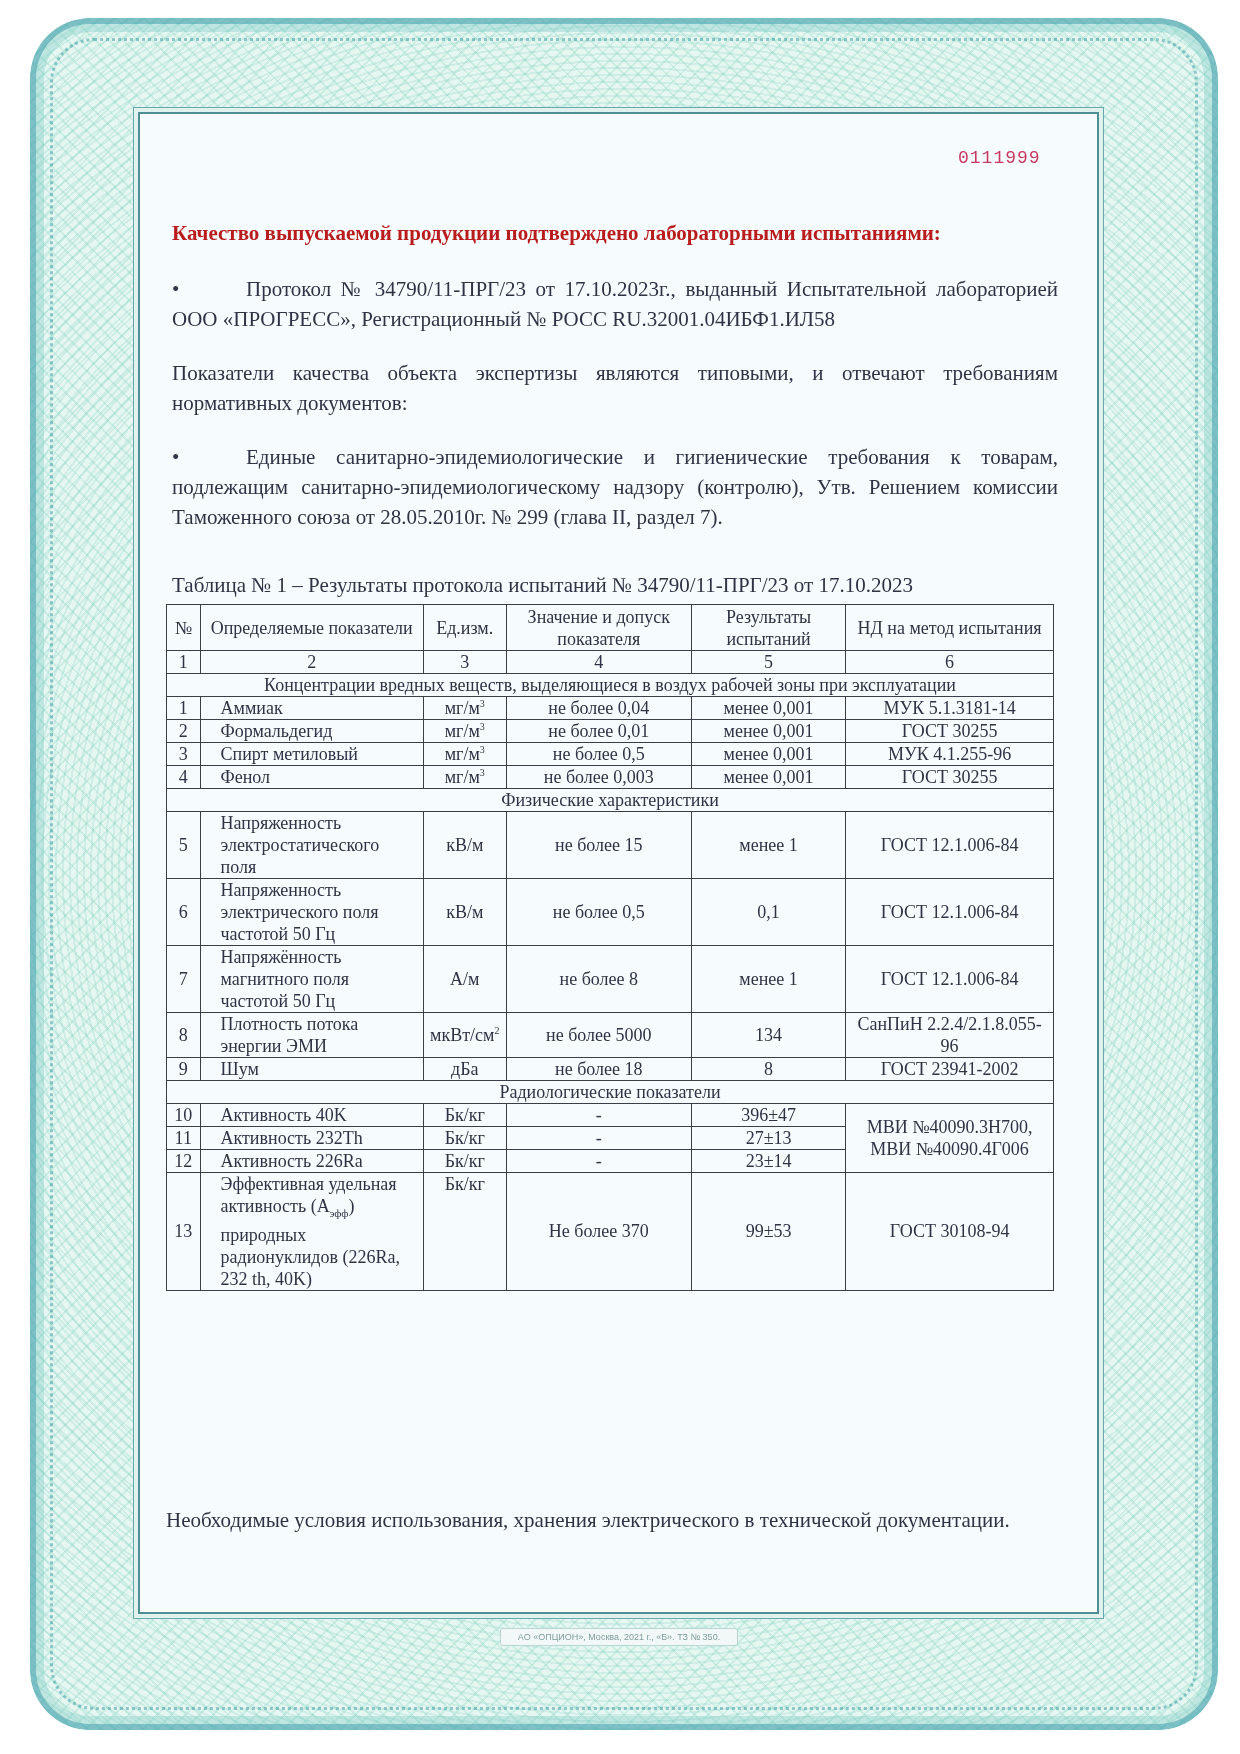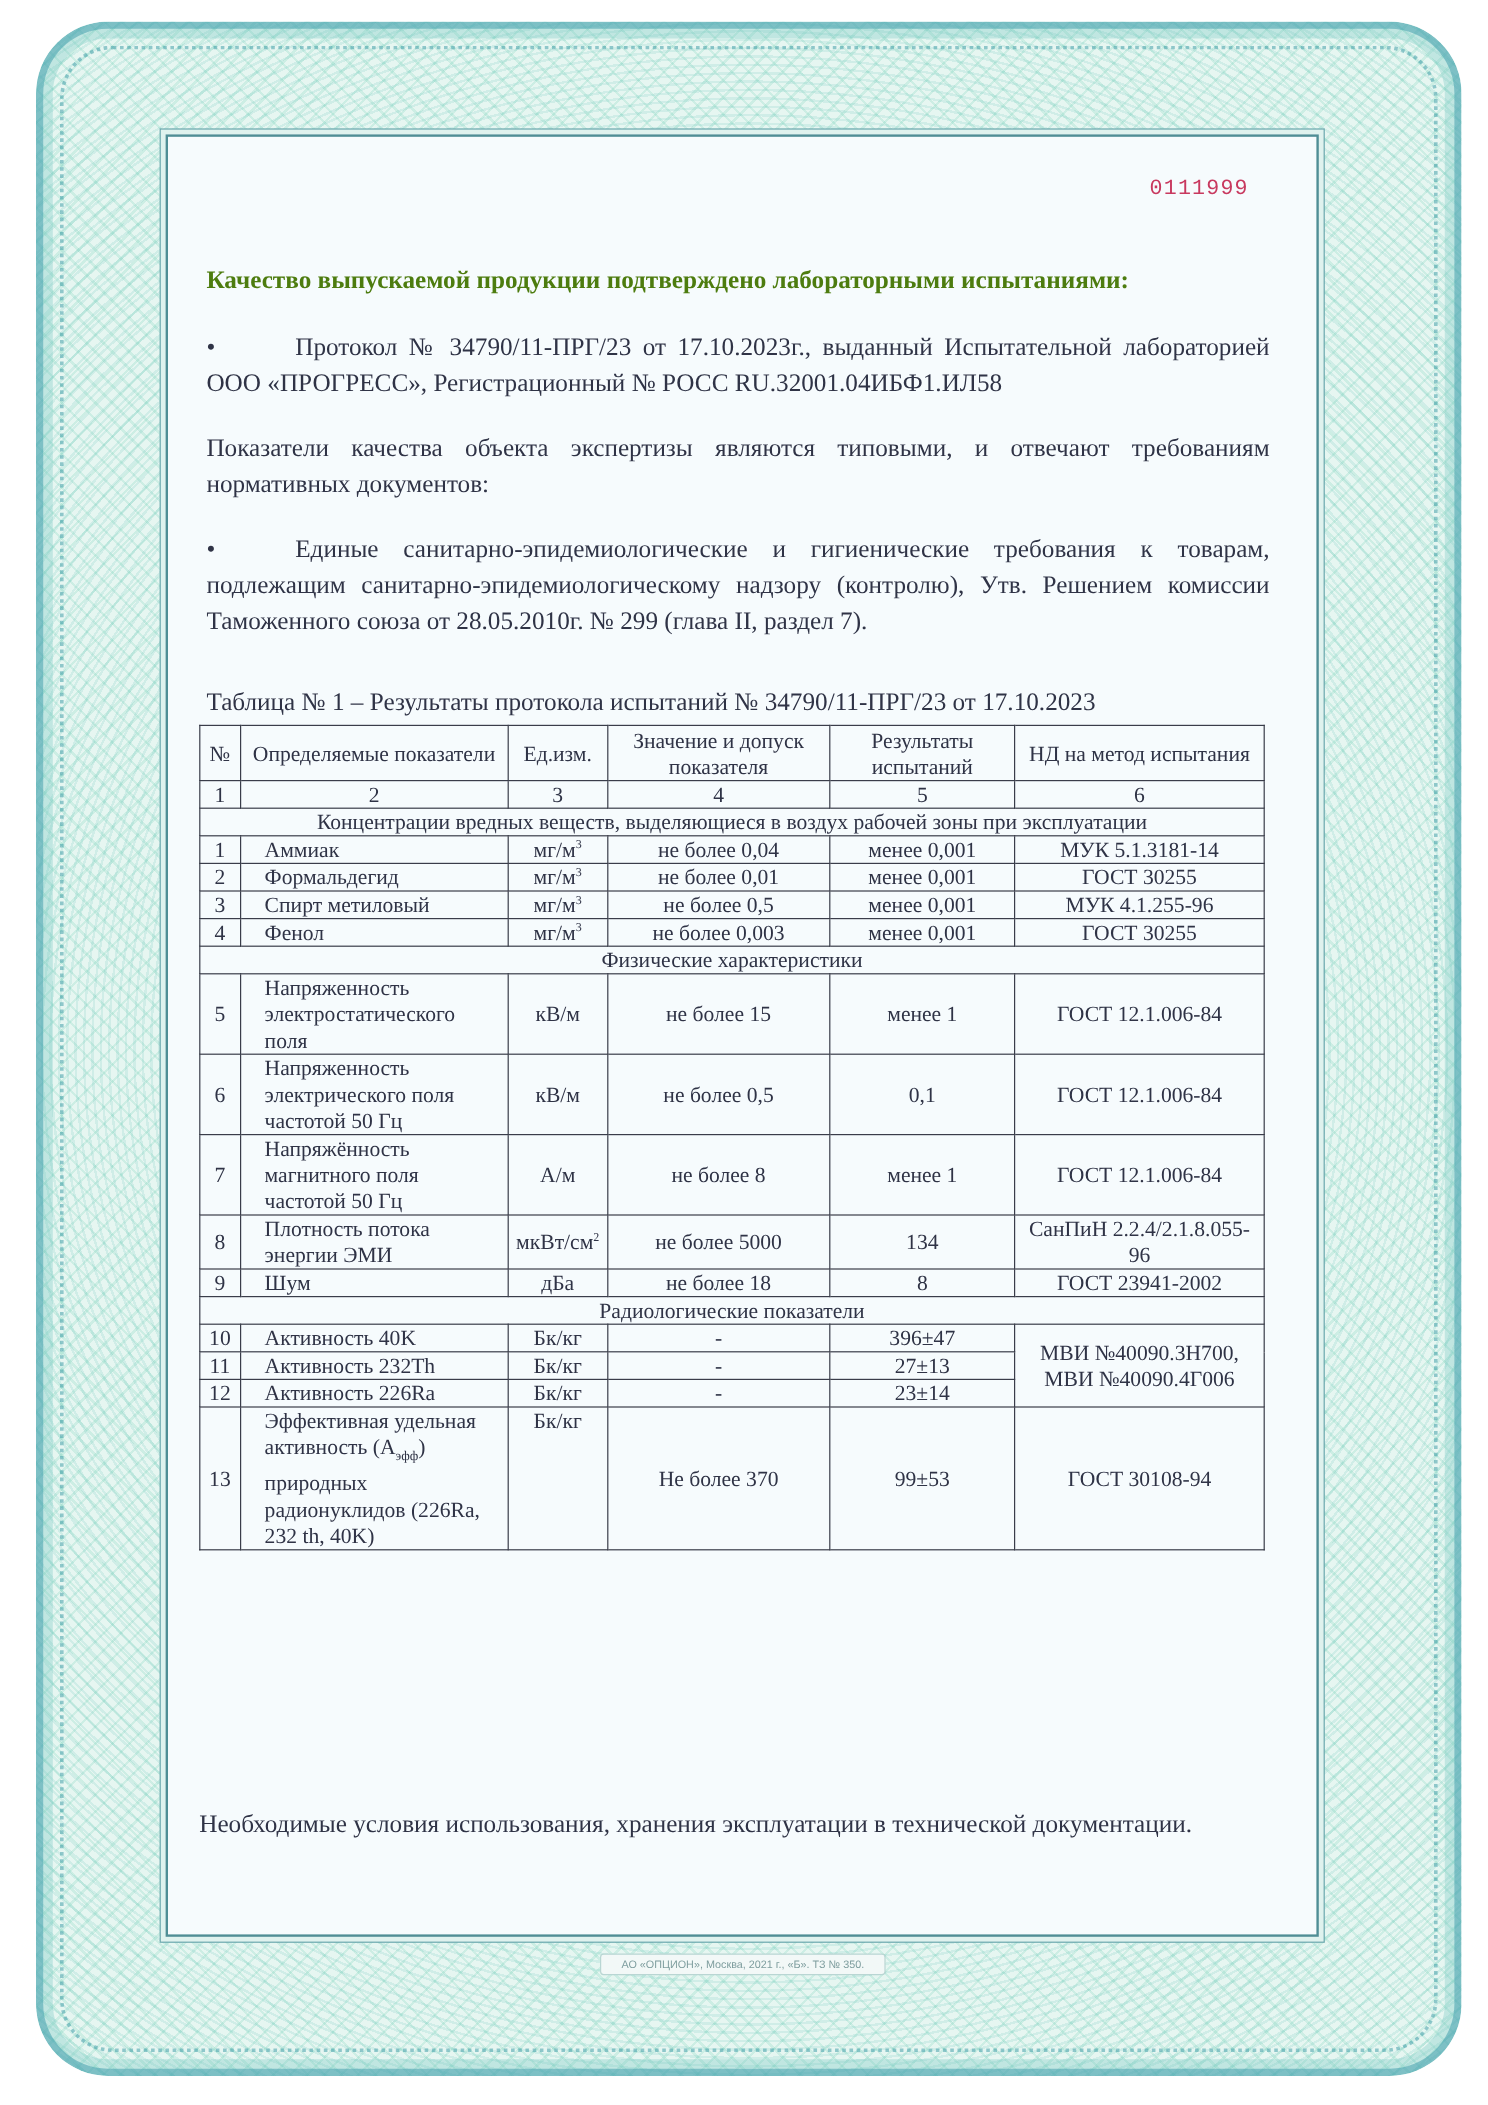--- a/index.html
+++ b/index.html
@@ -33,21 +33,21 @@
   .serial {
     position:absolute; left:958px; top:148px;
     font-family:"Liberation Mono", "DejaVu Sans Mono", monospace;
     font-size:18px; letter-spacing:1px; color:#c8395f;
   }
   .content {
     position:absolute; left:172px; top:218px; width:886px;
     font-size:21px; line-height:30px; color:#2f3346;
   }
   .heading {
-    font-weight:bold; color:#4d7c0f; text-align:justify; text-align-last:left;
+    font-weight:bold; color:#b91c1c; text-align:justify; text-align-last:left;
     margin:0 0 26px 0;
   }
   .para { margin:0 0 24px 0; text-align:justify; }
   .bullet-para { margin:0 0 24px 0; text-align:justify; }
   .bullet-para .bullet { display:inline-block; width:74px; }
   .table-caption { margin:38px 0 4px 0; text-align:justify; line-height:30px; }
   table.results {
     border-collapse:collapse; width:888px; margin-left:-6px;
     font-size:18px; line-height:22px; color:#2f3346;
   }
@@ -231,15 +231,15 @@
       <td class="left"><span>Эффективная удельная активность (А</span><sub style="font-size:11px">эфф</sub><span>) природных радионуклидов (226Ra, 232 th, 40K)</span></td>
       <td style="vertical-align:top">Бк/кг</td>
       <td>Не более 370</td>
       <td>99±53</td>
       <td>ГОСТ 30108-94</td>
     </tr>
   </tbody>
     </table>
 </div>
 
-<div class="footer-text">Необходимые условия использования, хранения эксплуатации в технической документации.</div>
+<div class="footer-text">Необходимые условия использования, хранения электрического в технической документации.</div>
 
 <div class="printer-mark">АО «ОПЦИОН», Москва, 2021 г., «Б». ТЗ № 350.</div>
 
 </body></html>

